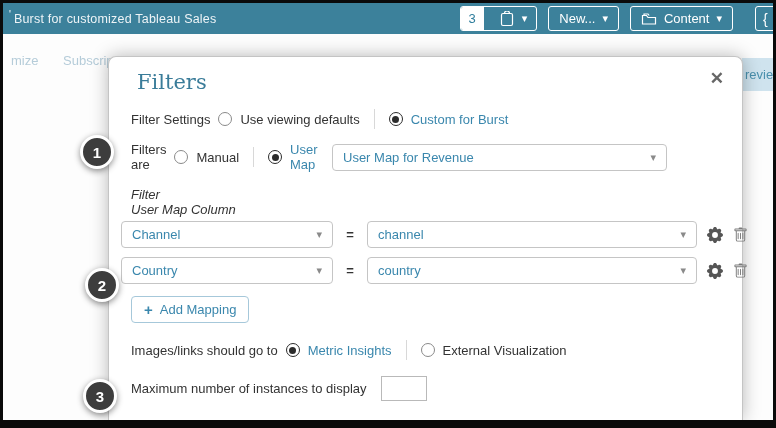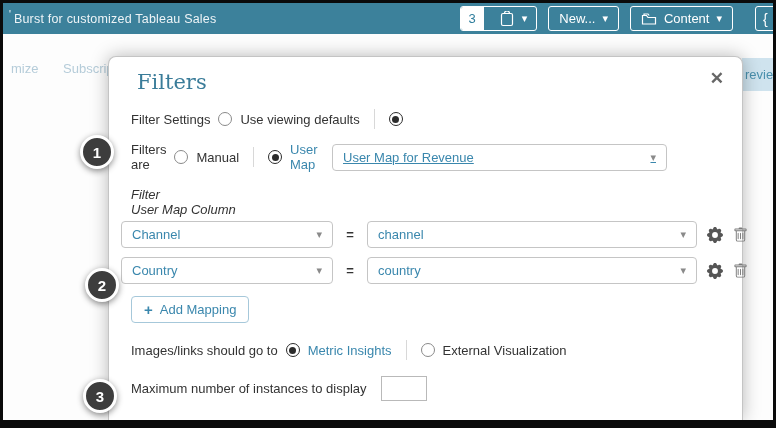--- a/index.html
+++ b/index.html
@@ -25,21 +25,21 @@
   .tb-group { padding: 0; overflow: hidden; }
   .tb-count { background: #fff; color: #2e7d9c; height: 25px; display: flex; align-items: center; padding: 0 8px; font-size: 13px; }
   .tb-group-right { display: flex; align-items: center; gap: 8px; padding: 0 9px; }
   .caret { font-size: 11px; line-height: 1; }
   .tb-partial-btn {
     position: absolute; right: -8px; top: 3px; width: 26px; height: 25px;
     border: 1px solid #fff; border-radius: 3px; color: #fff; font-size: 14px;
     display: flex; align-items: center; padding-left: 7px; cursor: pointer;
   }
   
-  .bg-tab-partial { position: absolute; font-size: 13px; color: #b5ccd9; top: 58px; }
+  .bg-tab-partial { position: absolute; font-size: 13px; color: #b5ccd9; top: 50px; }
   .bg-tab-1 { left: 8px; }
   .bg-tab-2 { left: 60px; }
   .bg-tab-active {
     position: absolute; right: 0; top: 55px; width: 31px; height: 33px;
     background: #cfe3ee; color: #4a90ad; font-size: 13px;
     display: flex; align-items: center; padding-left: 3px; overflow: hidden;
   }
   
   .modal {
     position: absolute; left: 105px; top: 53px; width: 635px; bottom: 0;
@@ -56,21 +56,21 @@
   .radio.sel::after { content: ""; position: absolute; inset: 2.5px; background: #2b2b2b; border-radius: 50%; }
   .opt-label { cursor: pointer; }
   .opt-sel { color: #3a87ad; }
   .vdiv { width: 1px; height: 20px; background: #d8d8d8; margin: 0 6px; flex: none; }
   .select {
     height: 27px; border: 1px solid #c5c5c5; border-radius: 4px; background: #fff;
     display: flex; align-items: center; justify-content: space-between;
     padding: 0 10px; color: #3a87ad; font-size: 13px; cursor: pointer; flex: none;
   }
   .sel-caret { color: #8a8a8a; font-size: 11px; margin-left: 8px; }
-  .map-select-top { width: 335px; margin-left: auto; text-decoration: underline; }
+  .map-select-top { width: 335px; margin-left: auto; }
   .map-head { display: flex; margin: 15px 0 4px 12px; font-size: 13px; font-style: italic; color: #333; flex-direction: column; }
   .map-head .h1 { width: 242px; padding-left: 10px; }
   .map-head .h2 { padding-left: 10px; }
   .map-row { display: flex; align-items: center; margin: 0 18px 9px 12px; gap: 10px; }
   .f-select { width: 212px; }
   .m-select { width: 330px; }
   .eq { width: 14px; text-align: center; color: #333; font-weight: bold; font-size: 13px; flex: none; }
   .icon-btn { display: flex; align-items: center; cursor: pointer; flex: none; }
   .btn-teal {
     border: 1px solid #a6c8da; border-radius: 4px; color: #3a87ad; background: #fff;
@@ -147,20 +147,21 @@
     <span class="m-close">✕</span>
     <div class="m-title">Filters</div>
 
     
     <div class="m-row row-settings">
       <span>Filter Settings</span>
       <span class="radio"></span>
       <span class="opt-label">Use viewing defaults</span>
       <span class="vdiv"></span>
       <span class="radio sel"></span>
+      <span class="opt-label opt-sel">Custom for Burst</span>
     </div>
 
     
     <div class="m-row row-filters-are">
       <span>Filters are</span>
       <span class="radio"></span>
       <span class="opt-label">Manual</span>
       <span class="vdiv"></span>
       <span class="radio sel"></span>
       <span class="opt-label opt-sel">User Map</span>

